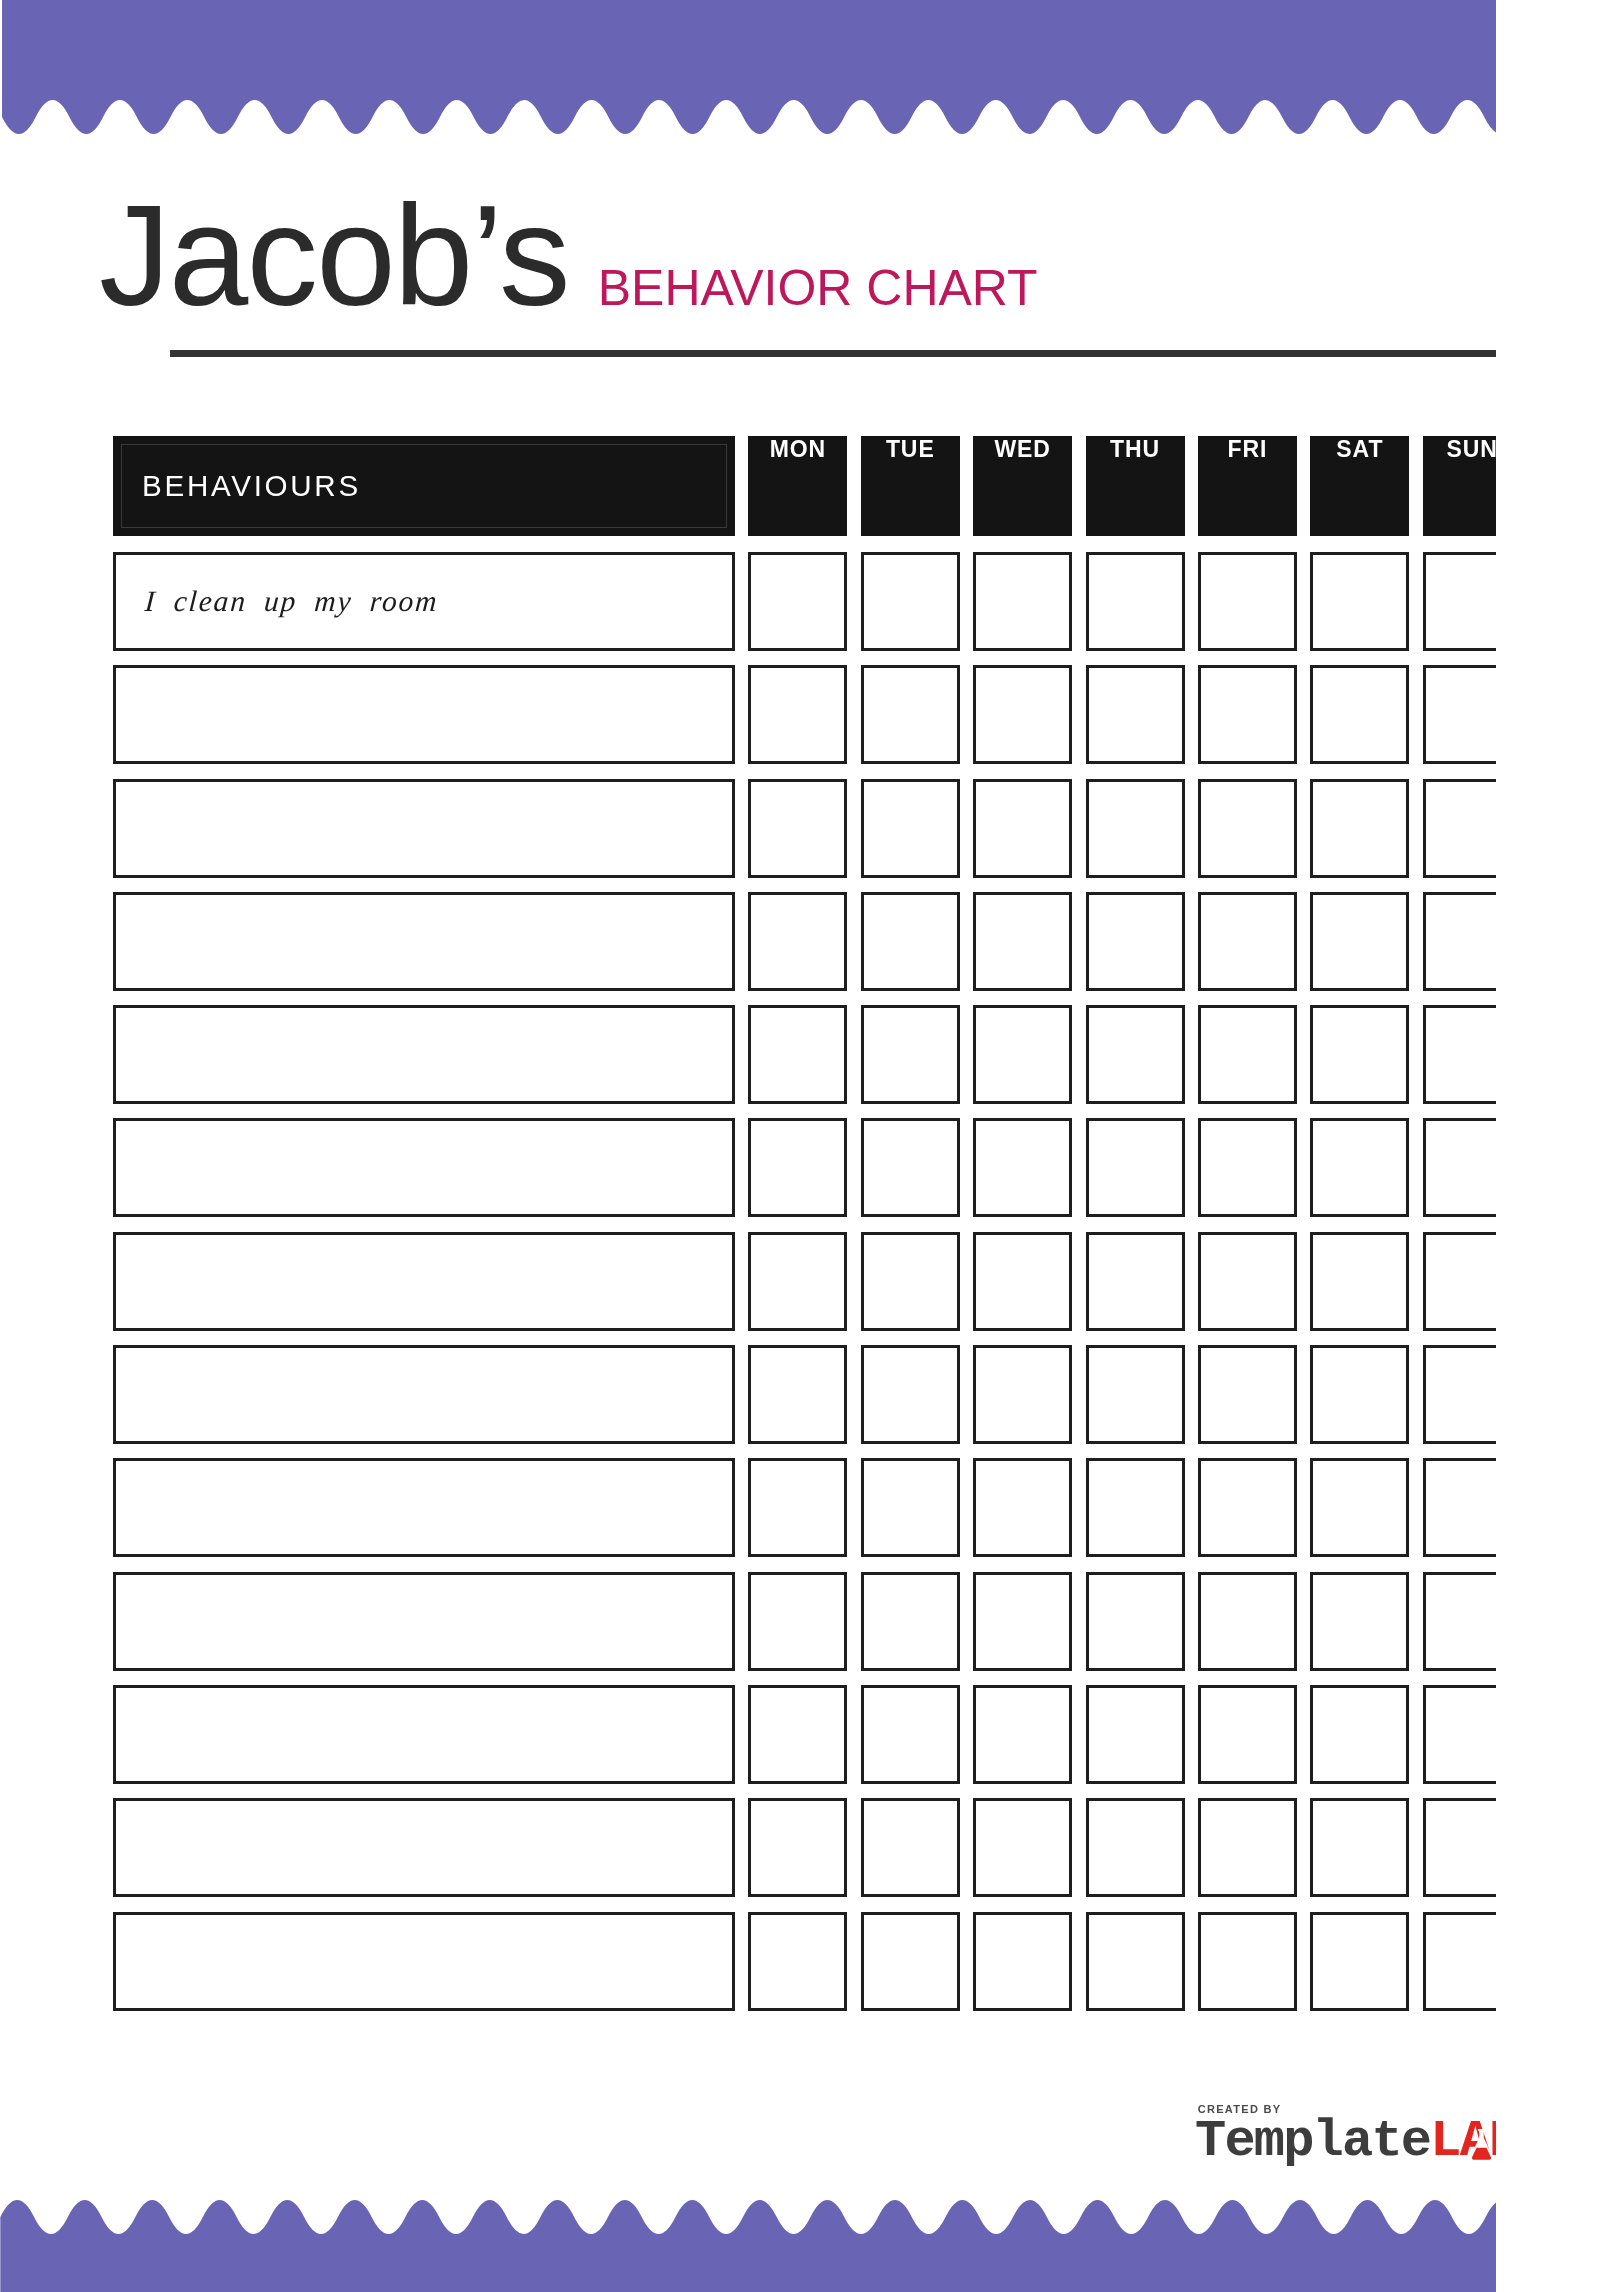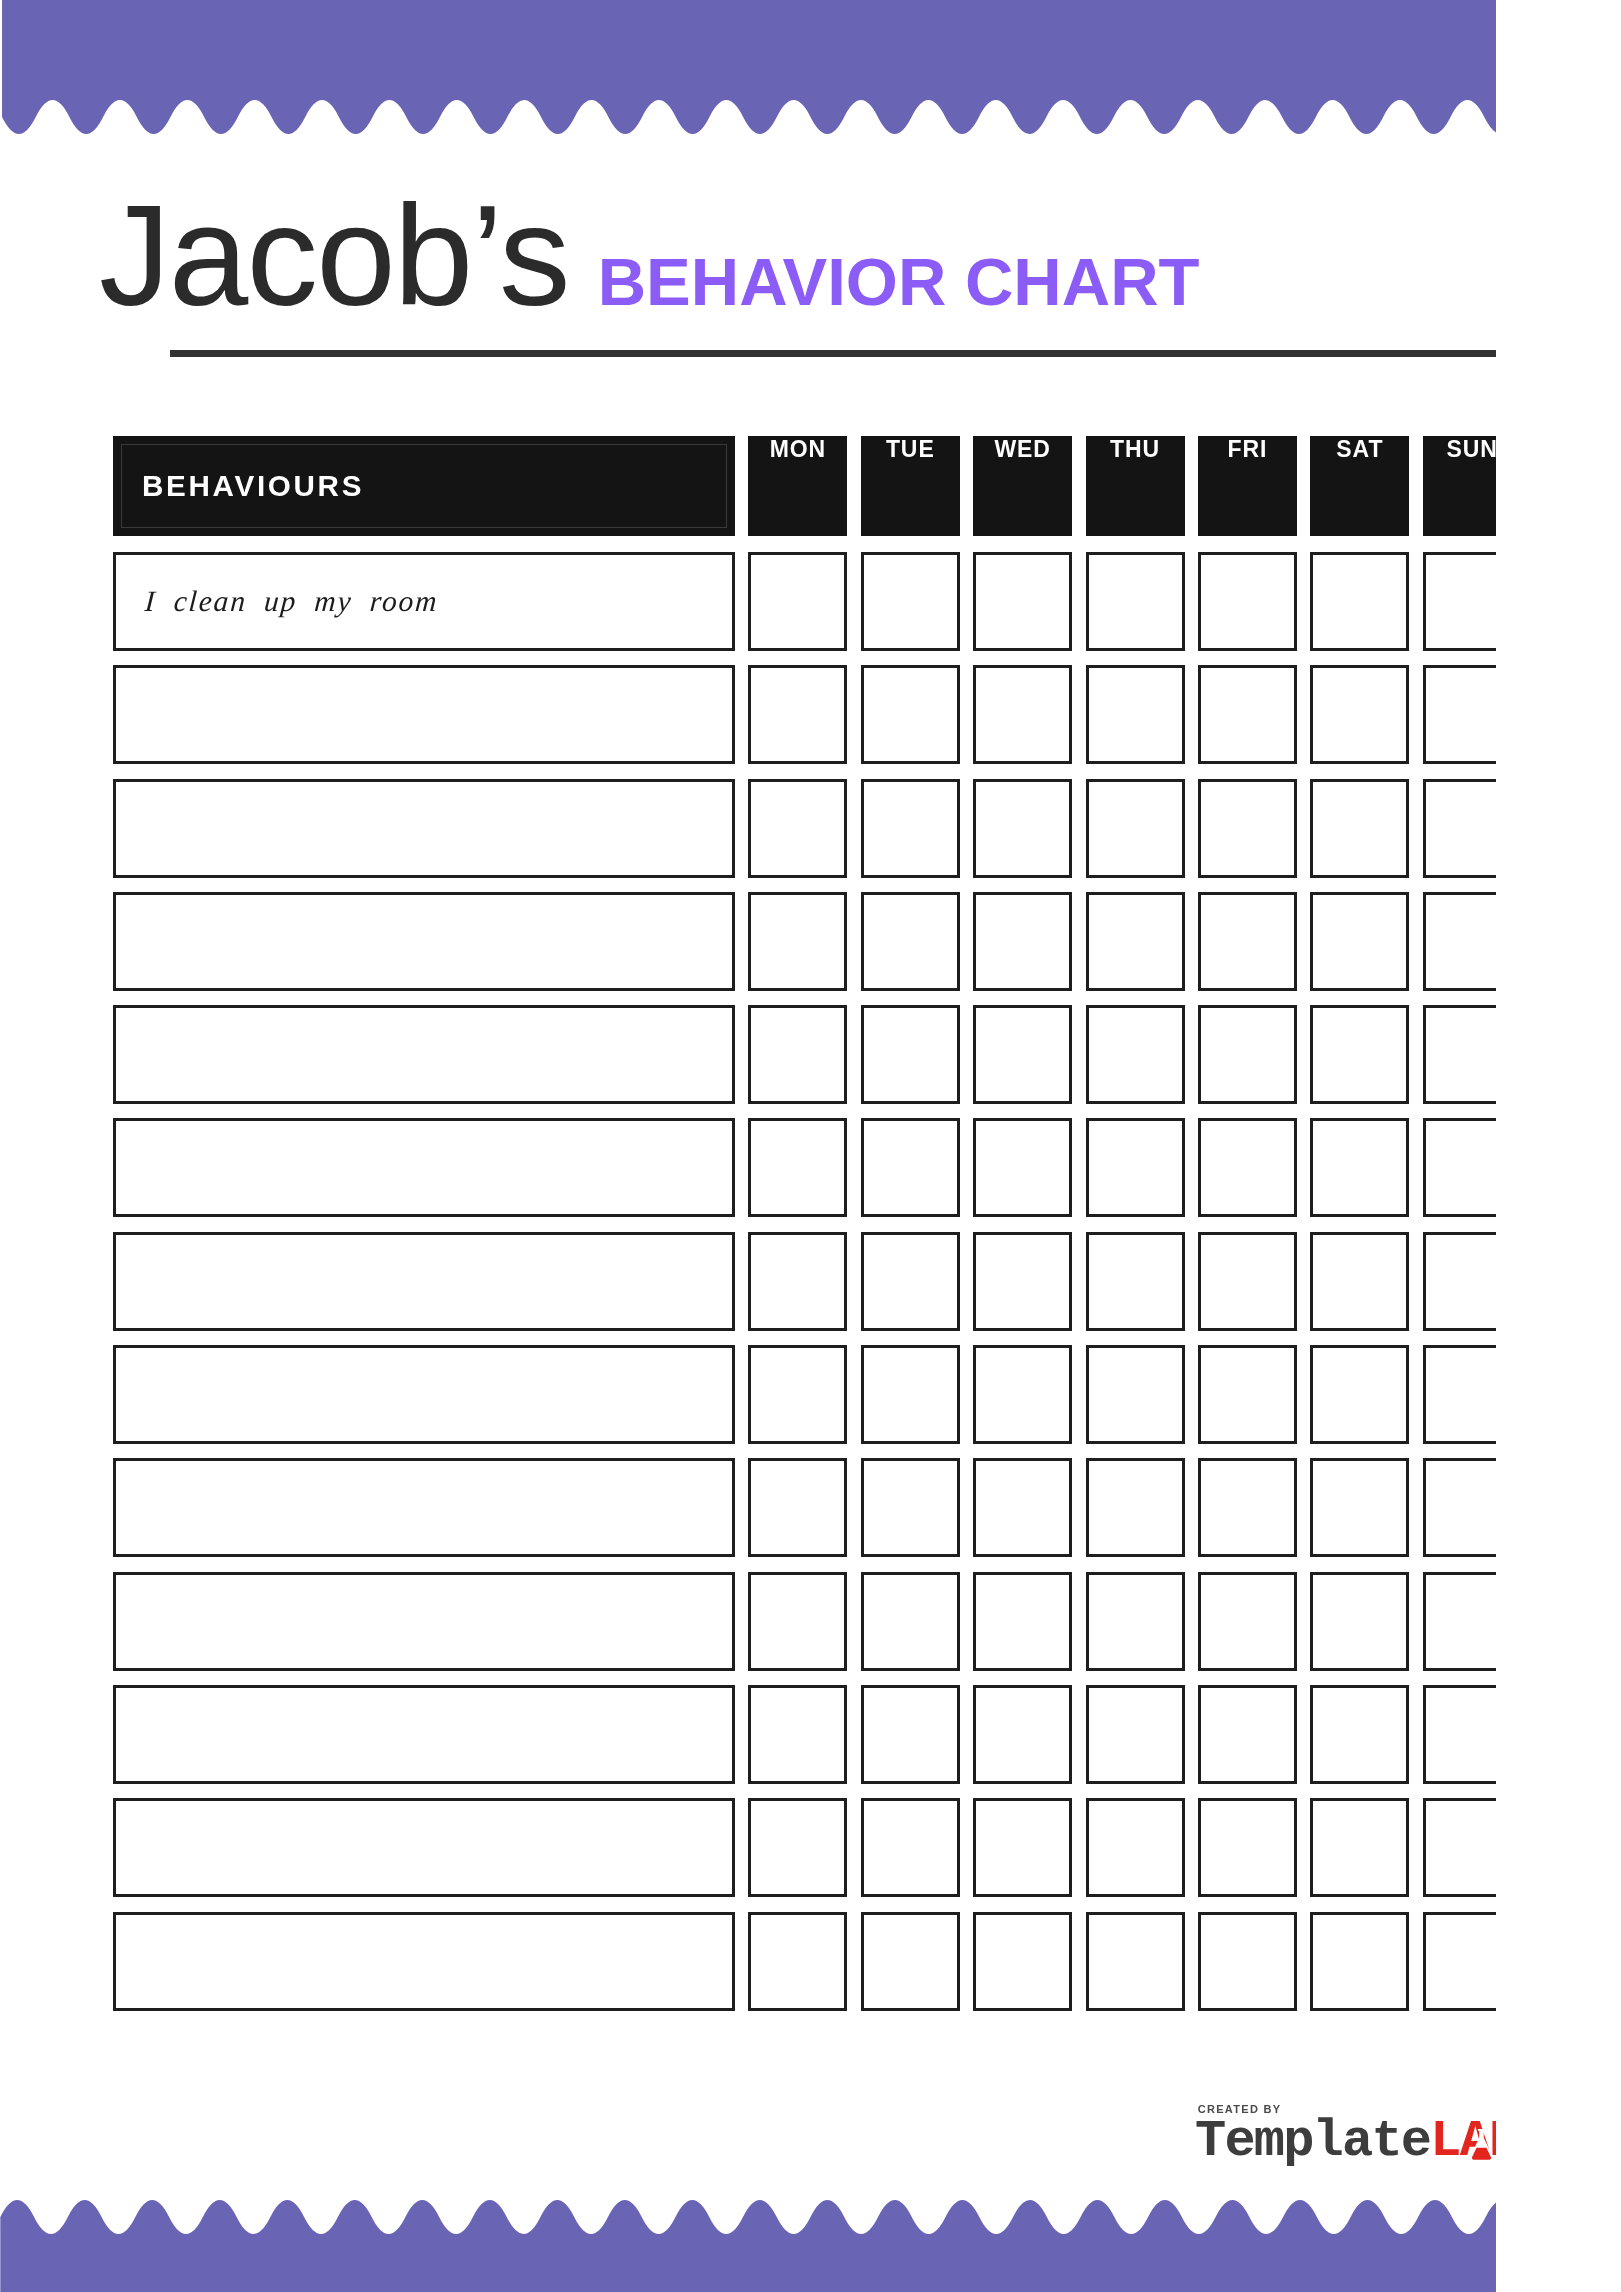--- a/index.html
+++ b/index.html
@@ -22,43 +22,43 @@
     position:absolute; left:99px; top:184px;
     display:flex; align-items:baseline; gap:29px; white-space:nowrap;
   }
   .title-name {
     font-family:"Liberation Sans", sans-serif;
     font-weight:400; font-size:143px; line-height:1;
     color:#2b2b2b; letter-spacing:-1.8px;
   }
   .title-suffix {
     font-family:"Liberation Sans", sans-serif;
-    font-weight:700; font-size:67px; line-height:1;
-    color:#8b5cf6; letter-spacing:0px;
+    font-weight:400; font-size:50px; line-height:1;
+    color:#be185d; letter-spacing:0px;
   }
   .title-underline {
     position:absolute; left:170px; top:350px;
     width:1361px; height:7.2px; background:#333333;
   }
 
   
   .chart-table { position:absolute; left:113px; top:436px; width:1406px; }
   .table-header, .row {
     display:grid;
     grid-template-columns:622px repeat(7, 99px);
     column-gap:13.4px;
   }
   .table-header { height:100px; margin-bottom:16px; }
   .row          { height:99px; margin-bottom:14.3px; }
 
   .behaviours-cell {
     background:#141414; color:#ffffff;
     display:flex; align-items:center;
     padding-left:29px; box-sizing:border-box;
-    font-size:29.6px; font-weight:700; letter-spacing:2.7px;
+    font-size:29.6px; font-weight:400; letter-spacing:2.7px;
     outline:1.8px solid rgba(255,255,255,0.16); outline-offset:-9px;
   }
   .day-header {
     background:#141414; color:#ffffff;
     display:flex; align-items:flex-start; justify-content:center;
     font-size:23px; font-weight:700; letter-spacing:0.9px;
   }
   .cell {
     background:#ffffff;
     border:3.6px solid #1e1e1e;

